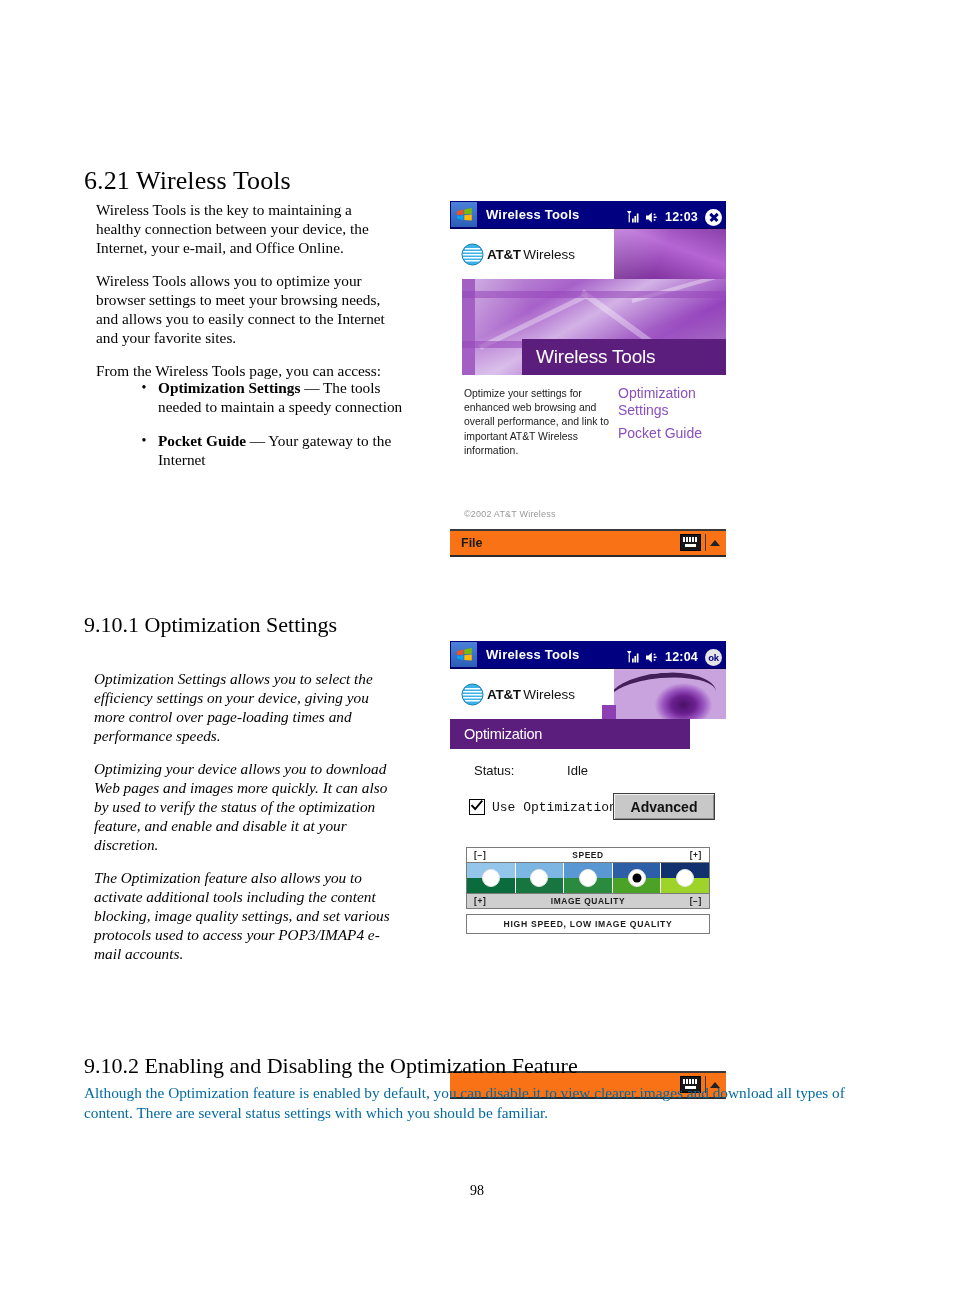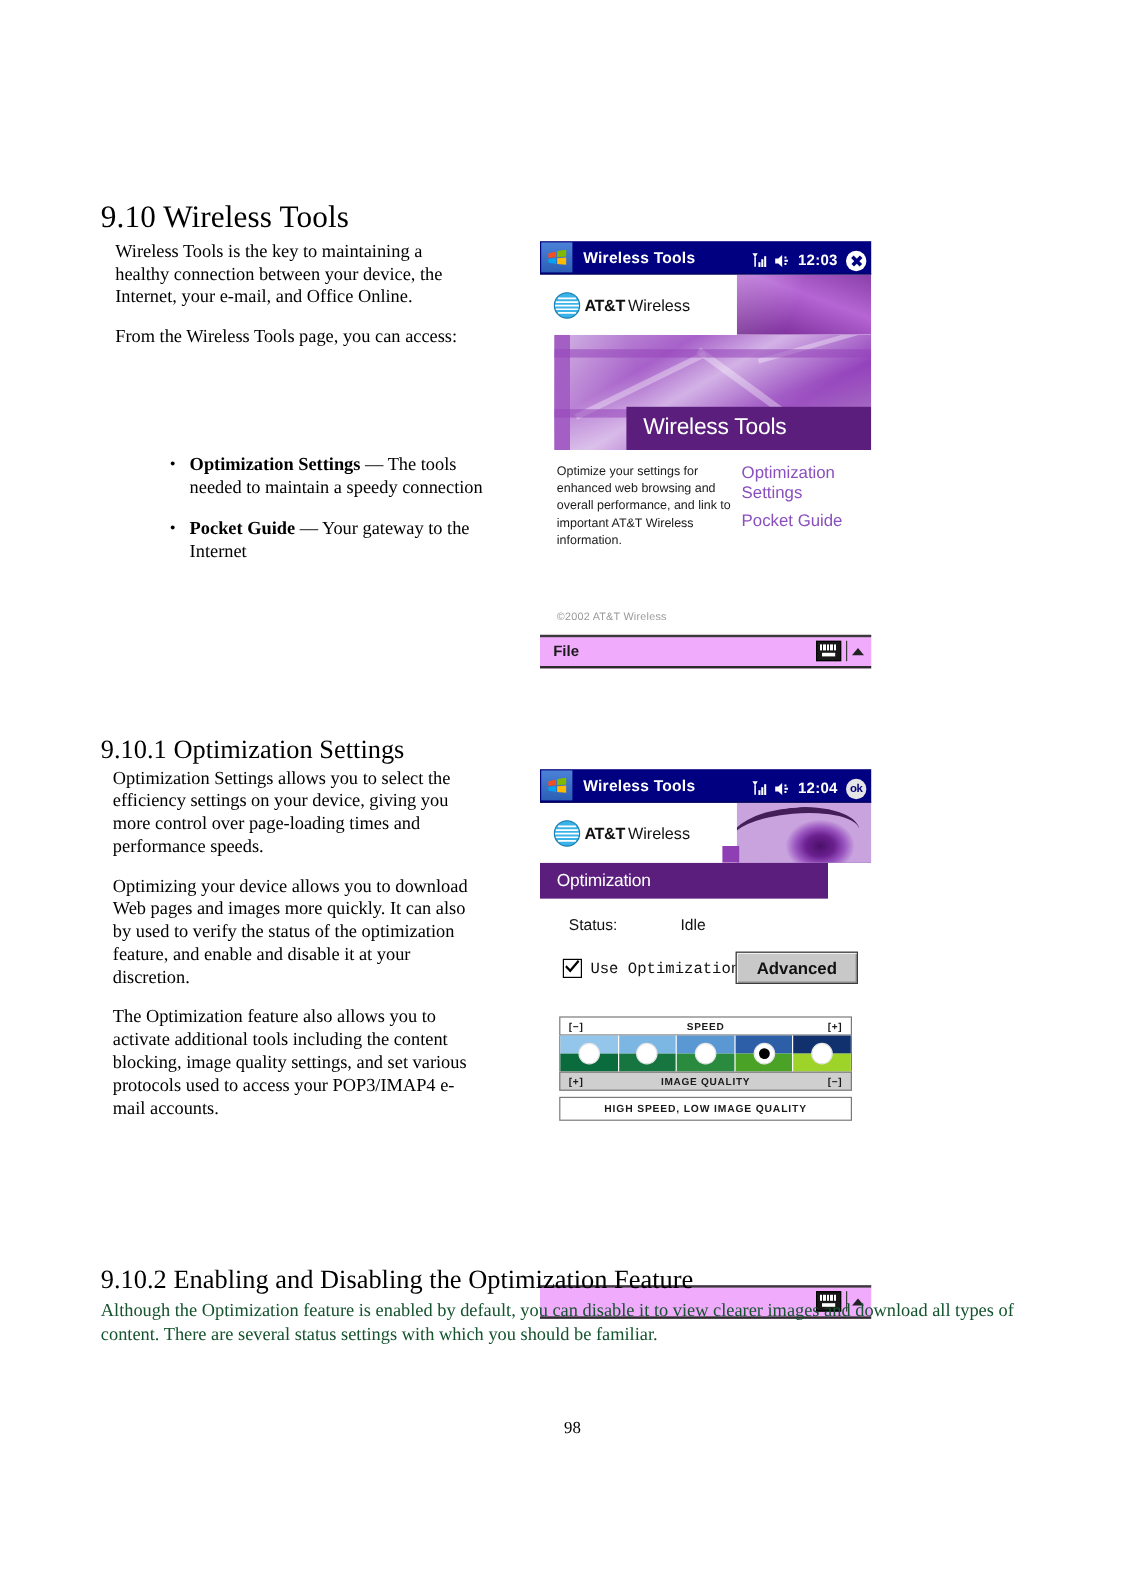--- a/index.html
+++ b/index.html
@@ -48,21 +48,21 @@
     line-height: 19px;
     color: #000;
     text-align: left;
   }
   .body-col p { margin: 0 0 14px 0; }
   .body-wide {
     position: absolute;
     font-family: "Liberation Serif", serif;
     font-size: 15.3px;
     line-height: 19.5px;
-    color: #14532d;
+    color: #0369a1;
   }
   .bullets {
     position: absolute;
     font-family: "Liberation Serif", serif;
     font-size: 15.3px;
     line-height: 19px;
   }
   .bullet-row {
     display: flex;
     margin-bottom: 15px;
@@ -303,21 +303,21 @@
     bottom: 10px;
     font-family: "Liberation Sans", sans-serif;
     font-size: 9px;
     color: #9a9a9a;
     letter-spacing: 0.2px;
   }
 
   
   .cmdbar {
     height: 28px;
-    background: #f0abfc;
+    background: #f97316;
     border-top: 2px solid #3a3a3a;
     border-bottom: 2px solid #2c2c2c;
     display: flex;
     align-items: center;
     position: relative;
     box-sizing: border-box;
   }
   .cmdbar .menu-label {
     font-family: "Liberation Sans", sans-serif;
     font-size: 12.5px;
@@ -547,24 +547,25 @@
     left: 0;
     top: 322px;
     width: 276px;
   }
 </style>
 </head>
 <body>
 
 <div class="page">
 
-  <div class="h2" style="left:84px; top:166px;">9.10 Wireless Tools</div>
+  <div class="h2" style="left:84px; top:166px;">6.21 Wireless Tools</div>
 
   <div class="body-col" style="left:96px; top:200px; width:300px;">
     <p>Wireless Tools is the key to maintaining a healthy connection between your device, the Internet, your e-mail, and Office Online.</p>
+    <p>Wireless Tools allows you to optimize your browser settings to meet your browsing needs, and allows you to easily connect to the Internet and your favorite sites.</p>
     <p>From the Wireless Tools page, you can access:</p>
   </div>
 
   <div class="bullets" style="left:130px; top:378px; width:282px;">
     <div class="bullet-row">
       <div class="bullet-dot">•</div>
       <div class="bullet-text"><b>Optimization Settings</b><span> — The tools needed to maintain a speedy connection</span></div>
     </div>
     <div class="bullet-row">
       <div class="bullet-dot">•</div>
@@ -647,21 +648,21 @@
       <div class="cmd-right">
         <span class="kbd-icon"></span>
         <span class="divider-v"></span>
         <span class="up-caret"></span>
       </div>
     </div>
   </div>
 
   <div class="h3" style="left:84px; top:612px;">9.10.1  Optimization Settings</div>
 
-  <div class="body-col" style="left:94px; top:639px; width:300px;">
+  <div class="body-col" style="left:94px; top:669px; width:300px;font-style:italic;">
     <p>Optimization Settings allows you to select the efficiency settings on your device, giving you more control over page-loading times and performance speeds.</p>
     <p>Optimizing your device allows you to download Web pages and images more quickly. It can also by used to verify the status of the optimization feature, and enable and disable it at your discretion.</p>
     <p>The Optimization feature also allows you to activate additional tools including the content blocking, image quality settings, and set various protocols used to access your POP3/IMAP4 e-mail accounts.</p>
   </div>
 
   <div class="pda" style="left:450px; top:641px; height:352px;">
 
     <div class="pda-titlebar">
       <div class="start-badge">
         <svg class="flag" viewBox="0 0 17 14">

